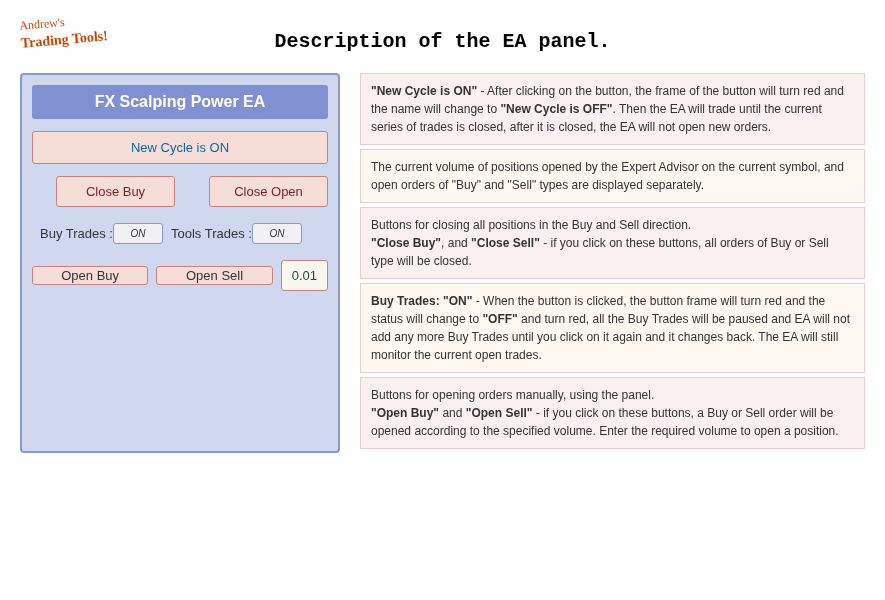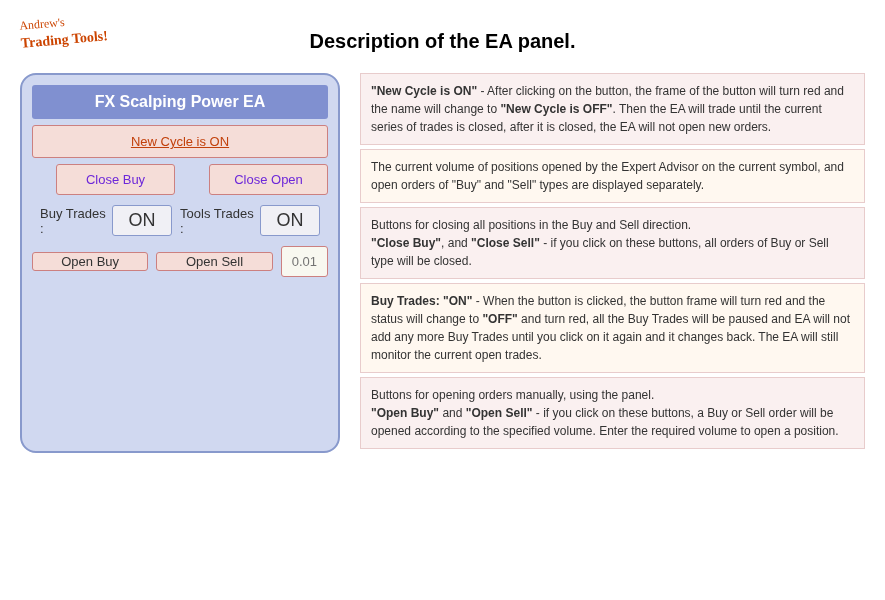--- a/index.html
+++ b/index.html
@@ -39,63 +39,63 @@
     }
     .logo-text .line1 { font-size: 12px; }
     .logo-text .line2 { font-size: 14px; font-weight: bold; }
 
     .page-title {
       text-align: center;
       font-size: 20px;
       font-weight: bold;
       margin-bottom: 20px;
       margin-top: 10px;
+      font-family: Liberation Mono, monospace;
     }
 
     .content-area {
       display: flex;
       gap: 20px;
       margin-top: 10px;
     }
 
     
     .ea-panel {
       background: #d0d8f0;
       border: 2px solid #8899cc;
-      border-radius: 16px;
+      border-radius: 4px;
       width: 320px;
       min-width: 320px;
       padding: 10px;
       display: flex;
       flex-direction: column;
-      gap: 6px;
+      gap: 12px;
     }
 
     .ea-panel-title {
       background: #8090d0;
       color: white;
       text-align: center;
       font-size: 16px;
       font-weight: bold;
       padding: 8px;
       border-radius: 3px;
       font-family: Arial, sans-serif;
     }
 
     .new-cycle-btn {
       background: #f5ddd8;
       border: 1.5px solid #cc8080;
       border-radius: 3px;
       padding: 8px 12px;
       text-align: center;
       font-size: 13px;
-      color: #c2410c;
+      color: #0369a1;
       cursor: pointer;
       width: 100%;
-      text-decoration: underline;
     }
 
     .buy-sell-row {
       display: flex;
       justify-content: space-between;
       align-items: center;
       padding: 4px 8px;
       font-size: 13px;
     }
 
@@ -105,21 +105,21 @@
     }
 
     .close-btn {
       flex: 1;
       background: #f5ddd8;
       border: 1.5px solid #cc8080;
       border-radius: 3px;
       padding: 7px 12px;
       text-align: center;
       font-size: 13px;
-      color: #6d28d9;
+      color: #7f1d1d;
       cursor: pointer;
       margin-left: 24px;
     }
 
     .trades-section {
       display: flex;
       flex-direction: row;
       gap: 8px;
       padding: 4px 8px;
     }
@@ -133,25 +133,26 @@
     .trade-label {
       font-size: 13px;
       color: #333;
     }
 
     .on-btn {
       background: #f0f0f5;
       border: 1.5px solid #8899cc;
       border-radius: 3px;
       padding: 4px 16px;
-      font-size: 18px;
+      font-size: 10px;
       color: #333;
       cursor: pointer;
       min-width: 50px;
       text-align: center;
+      font-style: italic;
     }
 
     .bottom-row {
       display: flex;
       gap: 8px;
       align-items: center;
     }
 
     .open-btn {
       flex: 1;
@@ -164,21 +165,21 @@
       color: #333;
       cursor: pointer;
     }
 
     .volume-display {
       background: #f8f8f0;
       border: 1.5px solid #cc8080;
       border-radius: 3px;
       padding: 7px 10px;
       font-size: 13px;
-      color: #737373;
+      color: #14532d;
       min-width: 45px;
       text-align: center;
     }
 
     
     .description-section {
       flex: 1;
       display: flex;
       flex-direction: column;
       gap: 0;

